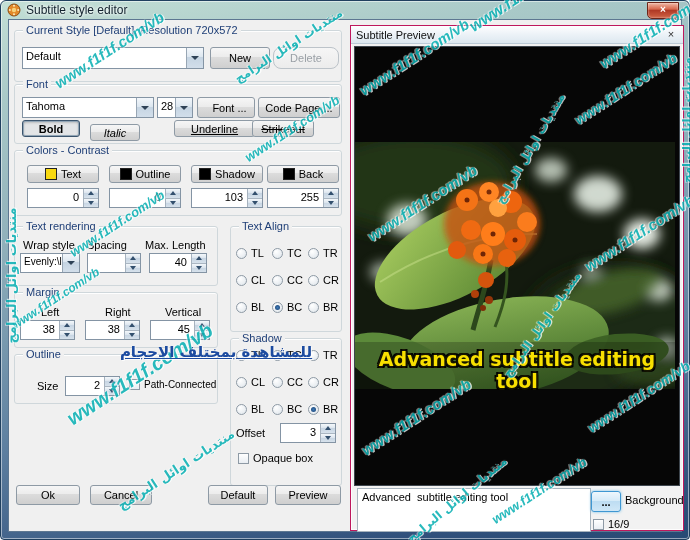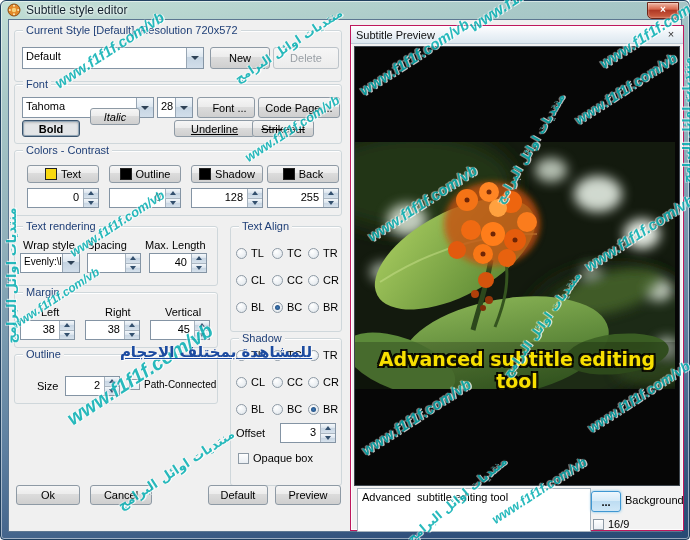--- a/index.html
+++ b/index.html
@@ -123,41 +123,41 @@
     <div class="group" style="left:5px;top:10px;width:326px;height:50px;">
       <span class="glabel">Current Style [Default], Resolution 720x572</span>
     </div>
     <div class="combo" style="left:13px;top:27px;width:182px;height:22px;">
       <span class="combo-val">Default</span>
       <span class="combo-btn">
           <i class="carr"></i>
         </span>
     </div>
     <button class="btn" style="left:201px;top:27px;width:60px;height:22px;">New</button>
-    <button class="btn disabled" style="left:264px;top:27px;width:66px;height:22px;">Delete</button>
+    <button class="btn disabled" style="left:264px;top:27px;width:66px;height:22px;border-radius:8px;">Delete</button>
 
     <div class="group" style="left:5px;top:64px;width:326px;height:58px;">
       <span class="glabel">Font</span>
     </div>
     <div class="combo" style="left:13px;top:77px;width:132px;height:21px;">
       <span class="combo-val">Tahoma</span>
       <span class="combo-btn">
           <i class="carr"></i>
         </span>
     </div>
     <div class="combo" style="left:148px;top:77px;width:36px;height:21px;">
       <span class="combo-val">28</span>
       <span class="combo-btn">
           <i class="carr"></i>
         </span>
     </div>
     <button class="btn" style="left:188px;top:77px;width:58px;height:21px;padding-left:7px;">Font ...</button>
     <button class="btn" style="left:249px;top:77px;width:82px;height:21px;">Code Page ...</button>
     <button class="btn pressed" style="left:13px;top:100px;width:58px;height:17px;">Bold</button>
-    <button class="btn italic" style="left:81px;top:88px;width:50px;height:17px;">Italic</button>
+    <button class="btn italic" style="left:81px;top:104px;width:50px;height:17px;">Italic</button>
     <button class="btn underline" style="left:165px;top:100px;width:81px;height:17px;">Underline</button>
     <button class="btn strike" style="left:243px;top:100px;width:62px;height:17px;">Strikeout</button>
 
     <div class="group" style="left:5px;top:130px;width:326px;height:64px;">
       <span class="glabel">Colors - Contrast</span>
     </div>
     <div id="colors-row">
         <div class="color-col" style="left: 18px; top: 145px;">
           <button class="btn">
             <i class="swatch" style="background:#f8d912"></i>
@@ -183,21 +183,21 @@
               <i class="dn"></i>
             </span>
           </div>
         </div>
         <div class="color-col" style="left: 182px; top: 145px;">
           <button class="btn">
             <i class="swatch" style="background:#000000"></i>
             <span>Shadow</span>
           </button>
           <div class="spin">
-            <span class="spin-val">128</span>
+            <span class="spin-val">103</span>
             <span class="spin-btns">
               <i class="up"></i>
               <i class="dn"></i>
             </span>
           </div>
         </div>
         <div class="color-col" style="left: 258px; top: 145px;">
           <button class="btn">
             <i class="swatch" style="background:#000000"></i>
             <span>Back</span>

